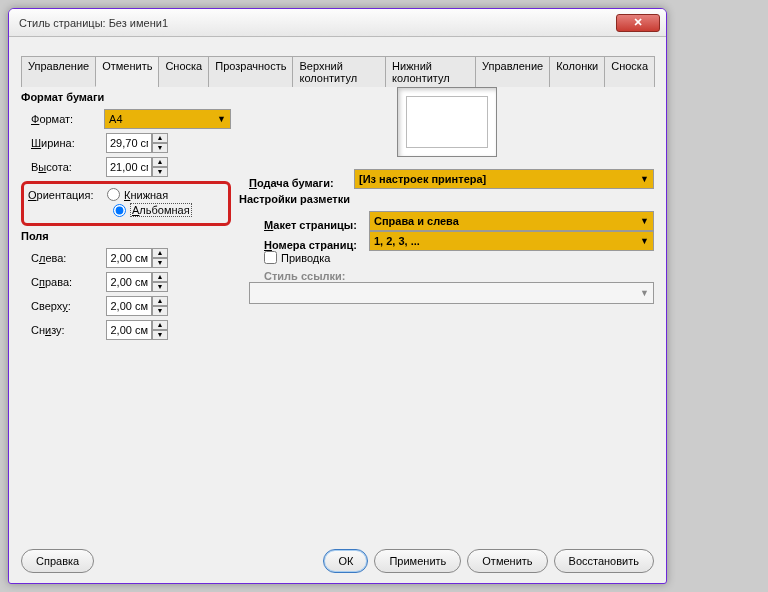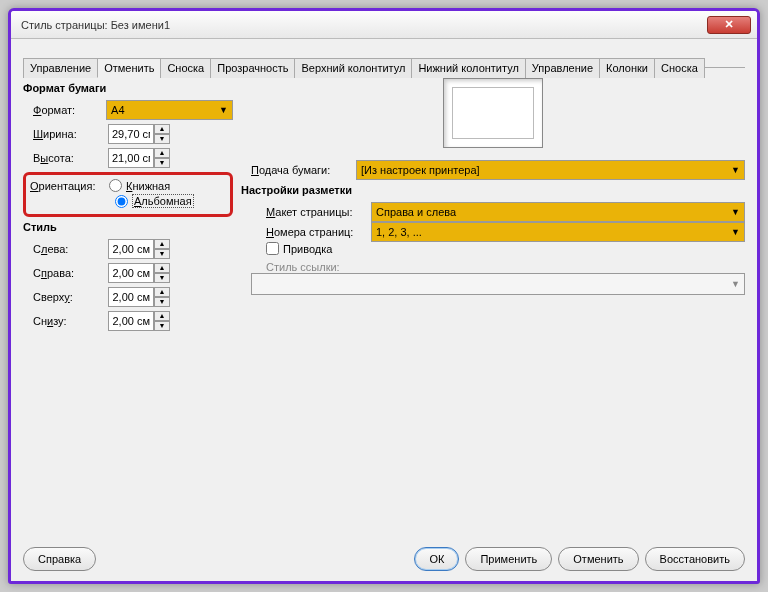--- a/index.html
+++ b/index.html
@@ -1,17 +1,17 @@
 <!DOCTYPE html>
 <html><head>
 <meta charset="utf-8">
 <style>
 * { box-sizing: border-box; margin: 0; padding: 0; font-family: "Segoe UI", Tahoma, sans-serif; font-size: 11px; }
 body { background: #ccc; padding: 8px; }
-.window { width: 752px; height: 576px; background: #f0f0f0; border: 3px solid #6d28d9; border-radius: 6px 6px 3px 3px; overflow: hidden; box-shadow: 0 0 8px rgba(0,0,0,0.3); }
+.window { width: 659px; height: 576px; background: #f0f0f0; border: 1px solid #6d28d9; border-radius: 6px 6px 3px 3px; overflow: hidden; box-shadow: 0 0 8px rgba(0,0,0,0.3); }
 .titlebar { height: 28px; background: linear-gradient(to bottom, #fdfdfd, #e8e8e8); border-bottom: 1px solid #bbb; display: flex; align-items: center; padding: 0 6px 0 10px; }
 .titlebar .title { flex: 1; color: #333; }
 .close-btn { width: 44px; height: 18px; background: linear-gradient(to bottom, #e57f7a, #c83c32); border: 1px solid #8b2a22; border-radius: 3px; color: #fff; display: flex; align-items: center; justify-content: center; font-weight: bold; cursor: default; }
 .content { padding: 8px 12px 10px 12px; height: calc(100% - 28px); display: flex; flex-direction: column; }
 .tabs { display: flex; border-bottom: 1px solid #aaa; }
 .tab { padding: 3px 6px; border: 1px solid #aaa; border-bottom: none; background: #e8e8e8; margin-right: -1px; cursor: default; position: relative; top: 11px; }
 .tab.active { background: #f0f0f0; border-bottom: 1px solid #f0f0f0; }
 .tab-body { flex: 1; display: flex; gap: 8px; padding-top: 10px; }
 .left-col { width: 210px; }
 .right-col { flex: 1; }
@@ -23,21 +23,21 @@
 .combo-arrow { margin-left: 4px; font-size: 9px; }
 .spinner { display: flex; width: 62px; }
 .spinner input { width: 46px; height: 20px; border: 1px solid #999; padding: 0 3px; text-align: right; }
 .spin-btns { display: flex; flex-direction: column; }
 .spin-btns button { width: 16px; height: 10px; border: 1px solid #999; background: #eee; font-size: 7px; line-height: 6px; padding: 0; }
 .radio-row { display: flex; align-items: center; gap: 4px; padding-left: 85px; margin-bottom: 2px; }
 .radio-row.first { padding-left: 0; }
 .highlight { border: 3px solid #d02020; border-radius: 6px; padding: 4px 4px; margin: 2px 0; }
 .preview { width: 100px; height: 70px; border: 1px solid #888; background: #fff; margin: 0 auto 12px; box-shadow: 2px 2px 4px rgba(0,0,0,0.2) inset; position: relative; }
 .preview::before { content:""; position:absolute; inset:8px; border:1px solid #bbb; }
-.right-field { display: flex; align-items: center; margin-bottom: 0; }
+.right-field { display: flex; align-items: flex-end; margin-bottom: 0; font-weight: bold; }
 .right-field label { width: 115px; padding-left: 10px; }
 .right-field .combo { flex: 1; }
 .right-field.sub label { padding-left: 25px; width: 130px; }
 .checkbox-row { display: flex; align-items: center; gap: 4px; padding-left: 25px; margin-bottom: 6px; }
 .style-combo { flex: 1; height: 22px; border: 1px solid #999; background: #f5f5f5; display:flex; justify-content:space-between; align-items:center; padding:0 4px; margin-left: 10px; }
 .dim { color: #888; }
 .buttons { display: flex; gap: 6px; padding-top: 8px; border-top: 0; }
 .btn { height: 24px; padding: 0 14px; border: 1px solid #888; background: linear-gradient(to bottom, #fafafa, #e4e4e4); border-radius: 12px; cursor: default; }
 .btn.default { border: 1px solid #3b7ac3; box-shadow: 0 0 0 1px #a8cdf0 inset; }
 .spacer { flex: 1; }
@@ -106,21 +106,21 @@
             <label style="width:75px"><span class="underline-letter">О</span>риентация:</label>
             <input type="radio" name="orient" style="">
             <span><span class="underline-letter">К</span>нижная</span>
           </div>
           <div class="radio-row">
             <input type="radio" name="orient" checked="" style="">
             <span class="dotted"><span class="underline-letter">А</span>льбомная</span>
           </div>
         </div>
 
-        <div class="section-title">Стиль</div>
+        <div class="section-title">Поля</div>
 
         <div class="field-row">
           <label>С<span class="underline-letter">л</span>ева:</label>
           <div class="spinner">
             <input value="2,00 см" style="">
             <div class="spin-btns">
                 <button>▲</button>
                 <button>▼</button>
               </div>
           </div>

